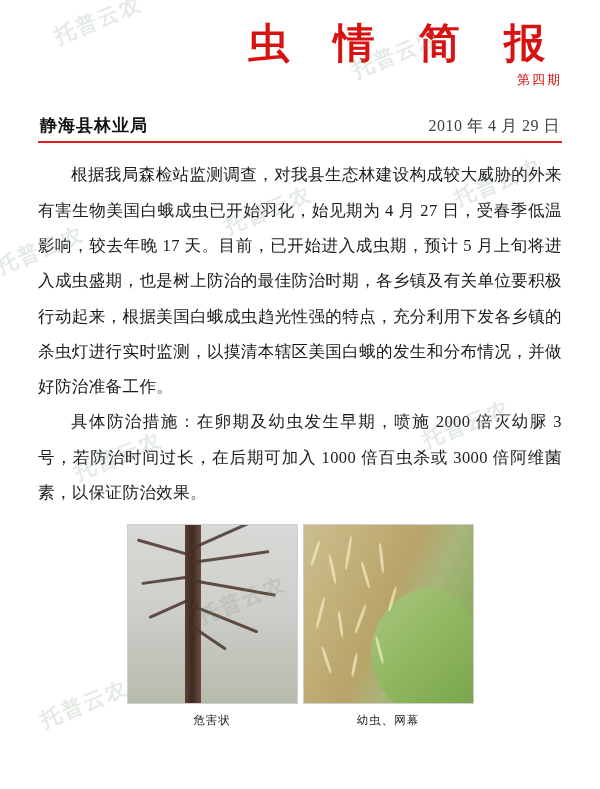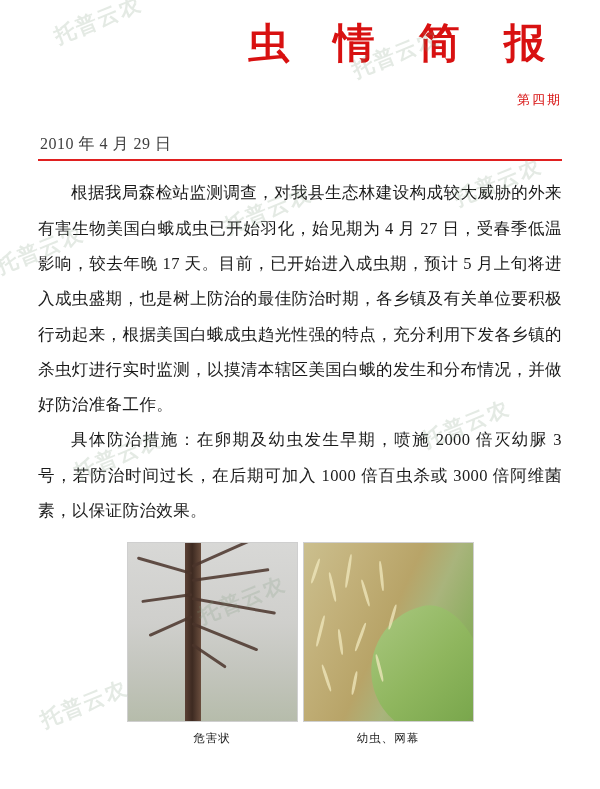--- a/index.html
+++ b/index.html
@@ -52,21 +52,21 @@
     font-weight: bold;
     letter-spacing: 17px;
     font-family: "Liberation Serif", "DejaVu Serif", serif;
     text-indent: 17px;
     line-height: 1.35;
   }
   .masthead-issue {
     color: #d81111;
     font-size: 13px;
     letter-spacing: 2px;
-    margin-top: 20px;
+    margin-top: 0;
     text-indent: 2px;
   }
 
   
   .byline {
     display: flex;
     align-items: flex-end;
     justify-content: space-between;
     margin-top: 25px;
     padding: 0 2px 4px 2px;
@@ -200,20 +200,21 @@
 <body>
 
 <div class="page">
 
   <div class="masthead">
     <div class="masthead-title">虫 情 简 报</div>
     <div class="masthead-issue">第四期</div>
   </div>
 
   <div class="byline">
+    <div class="byline-org">静海县林业局</div>
     <div class="byline-date">2010 年 4 月 29 日</div>
   </div>
 
   <div class="body-text">
     <p>根据我局森检站监测调查，对我县生态林建设构成较大威胁的外来有害生物美国白蛾成虫已开始羽化，始见期为 4 月 27 日，受春季低温影响，较去年晚 17 天。目前，已开始进入成虫期，预计 5 月上旬将进入成虫盛期，也是树上防治的最佳防治时期，各乡镇及有关单位要积极行动起来，根据美国白蛾成虫趋光性强的特点，充分利用下发各乡镇的杀虫灯进行实时监测，以摸清本辖区美国白蛾的发生和分布情况，并做好防治准备工作。</p>
     <p>具体防治措施：在卵期及幼虫发生早期，喷施 2000 倍灭幼脲 3 号，若防治时间过长，在后期可加入 1000 倍百虫杀或 3000 倍阿维菌素，以保证防治效果。</p>
   </div>
 
   <div class="figures">
 

